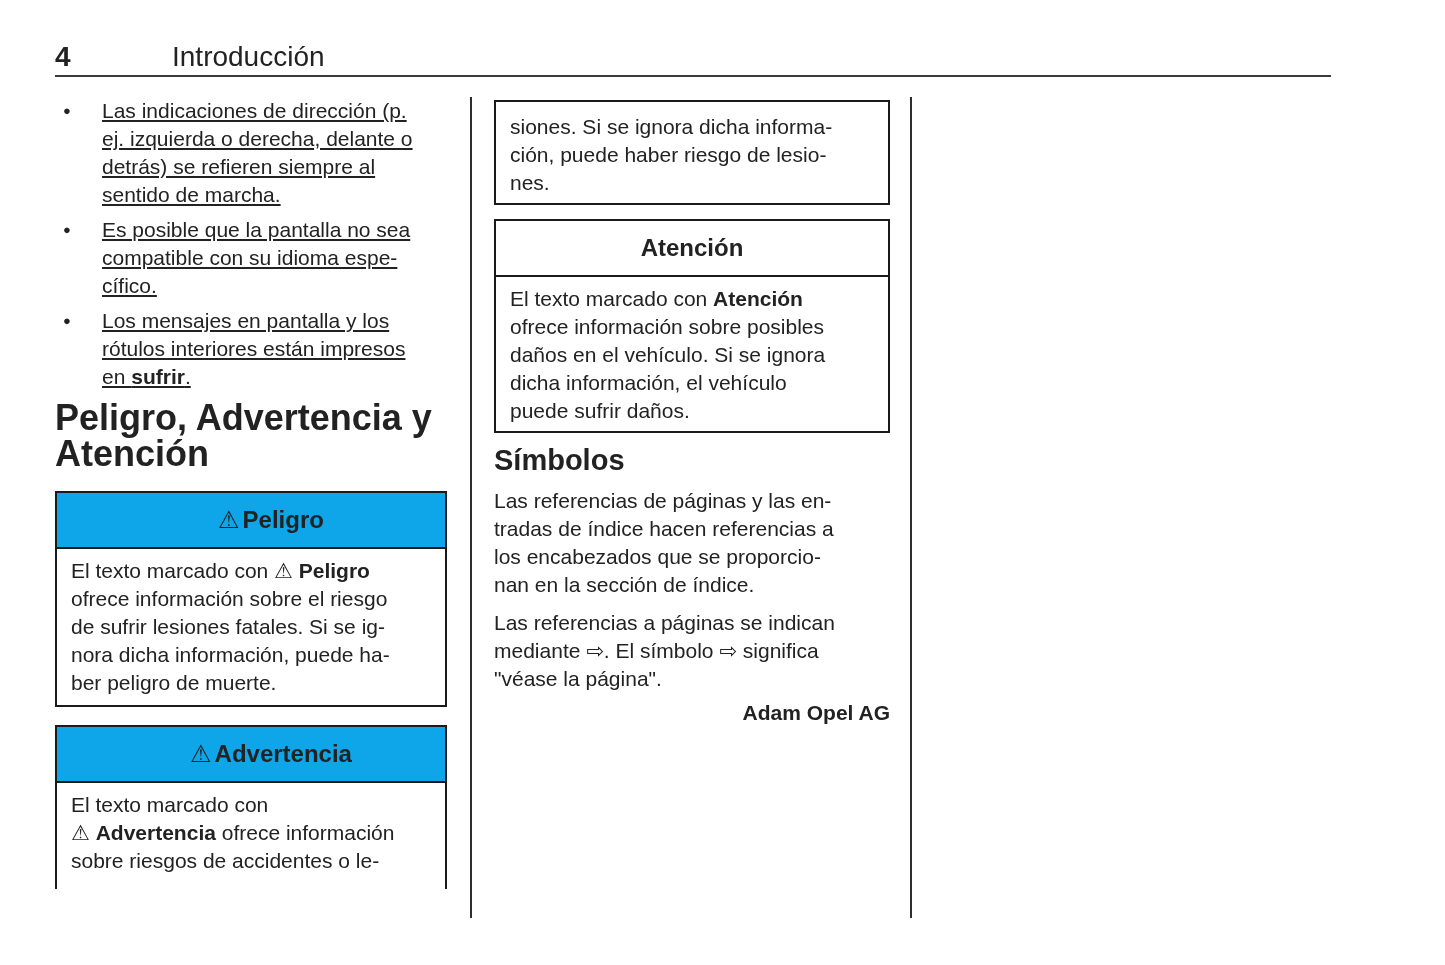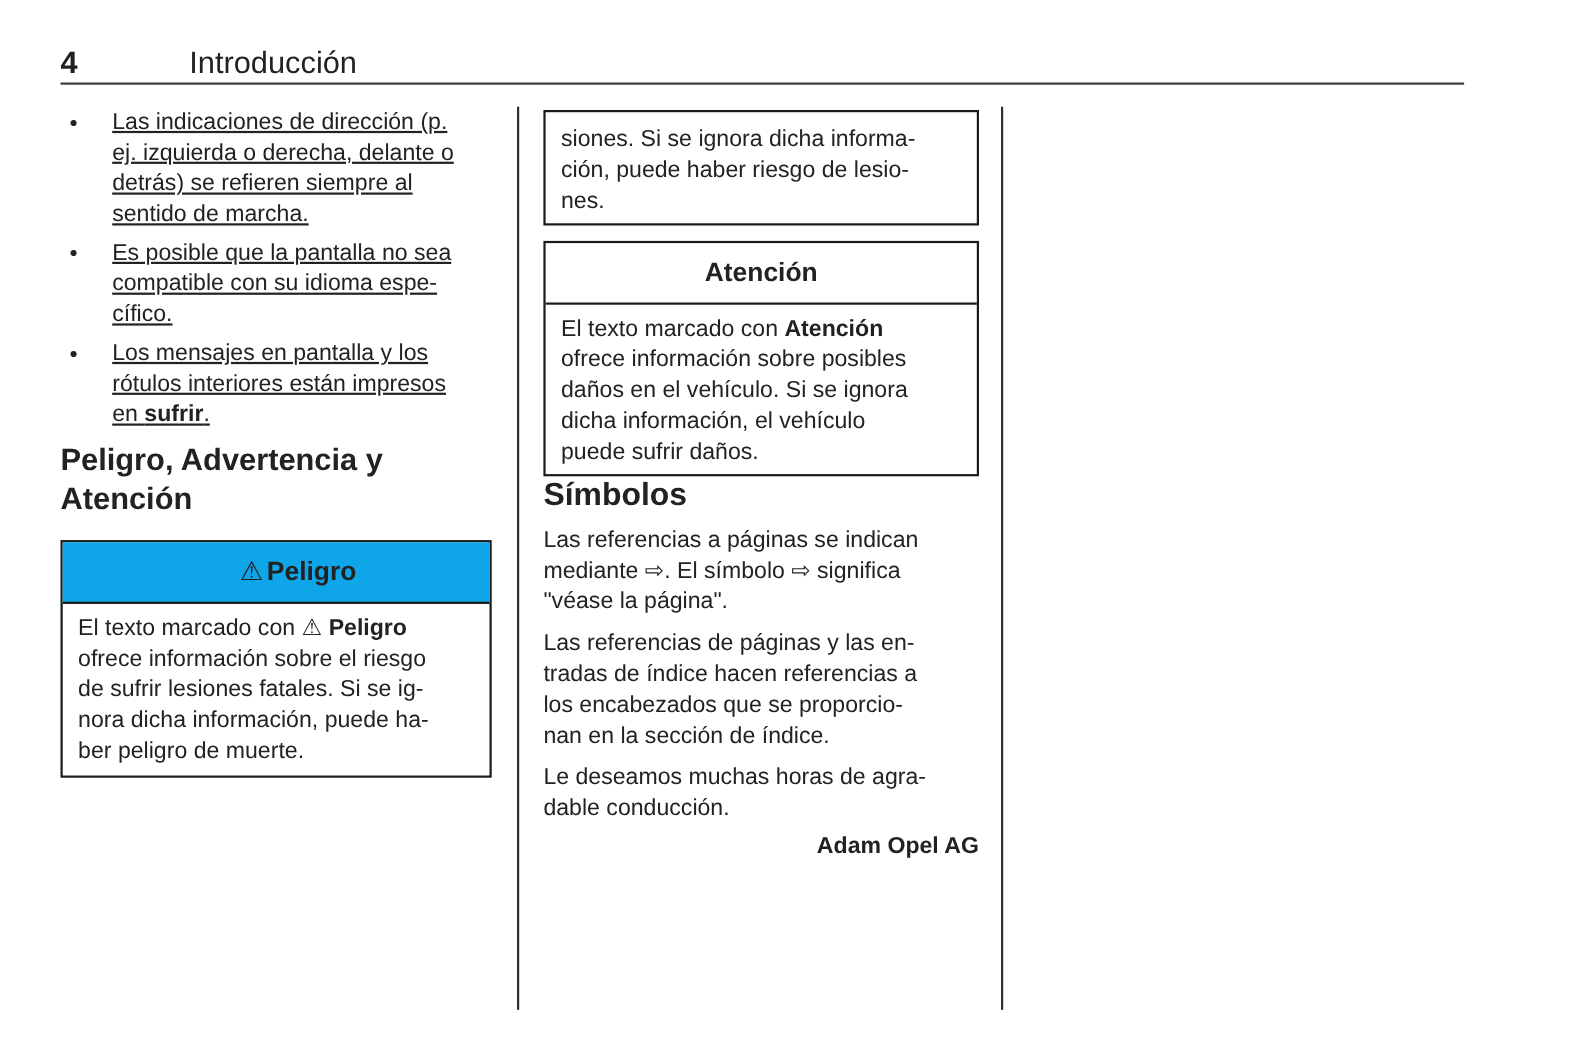--- a/index.html
+++ b/index.html
@@ -14,35 +14,35 @@
   .hdr-rule { position:absolute; left:55px; top:75px; width:1276px; height:2px; background:#3a3a3a; }
   .divider  { position:absolute; top:97px; height:821px; width:2px; background:#2e2e2e; }
   .d1 { left:470px; }
   .d2 { left:910px; }
   .col { position:absolute; top:97px; font-size:21px; line-height:28px; }
   .col1 { left:55px;  width:392px; }
   .col2 { left:494px; width:396px; }
   .bullet-item { display:flex; margin-bottom:7px; }
   .bullet-marker { flex:0 0 47px; width:47px; padding-left:8px; font-size:13px; line-height:28px; }
   .bullet-text { flex:1 1 auto;text-decoration:underline; }
-  .section-heading { font-size:28px; font-weight:bold; line-height:36px; margin-top:9px; }
+  .section-heading { font-size:36px; font-weight:bold; line-height:36px; margin-top:9px; }
   .alert-box { border:2px solid #1a1a1a; }
   .box-danger { margin-top:19px; }
   .box-warning { margin-top:18px; border-bottom:none; }
   .box-header { text-align:center; font-weight:bold; font-size:24px; line-height:30px; padding:12px 4px; border-bottom:2px solid #1a1a1a; }
   .gray-header { background:#0ea5e9;padding-left:44px; }
   .box-header .tri { margin-right:3px; font-weight:normal; }
   .box-body { padding:8px 14px 6px 14px; }
   .box-danger .box-body { padding-bottom:8px; }
   .box-warning .box-body { height:106px; overflow:hidden; }
   .box-cont { margin-top:3px; }
   .box-cont .box-body { padding:11px 26px 6px 14px; }
   .box-caution { margin-top:14px; }
   .box-caution .box-body { }
-  .symbols-heading { font-size:29px; font-weight:bold; line-height:34px; }
+  .symbols-heading { font-size:29px; font-weight:bold; line-height:34px; margin-top:10px; }
   .para { margin-top:10px; }
   .signature { font-weight:bold; margin-top:6px;text-align:right; }
 </style>
 </head>
 <body>
 
 <div class="page">
 
   <div class="hdr-num">4</div>
   <div class="hdr-title">Introducción</div>
@@ -65,20 +65,26 @@
 
     <h2 class="section-heading">Peligro, Advertencia y<br>Atención</h2>
 
     <div class="alert-box box-danger">
       <div class="box-header gray-header">
         <span class="tri">⚠</span><span>Peligro</span>
       </div>
       <div class="box-body">El texto marcado con ⚠ <strong>Peligro</strong><br>ofrece información sobre el riesgo<br>de sufrir lesiones fatales. Si se ig-<br>nora dicha información, puede ha-<br>ber peligro de muerte.</div>
     </div>
 
+    <div class="alert-box box-warning">
+      <div class="box-header gray-header">
+        <span class="tri">⚠</span><span>Advertencia</span>
+      </div>
+      <div class="box-body">El texto marcado con<br>⚠ <strong>Advertencia</strong> ofrece información<br>sobre riesgos de accidentes o le-</div>
+    </div>
 
   </div>
 
   <div class="divider d1"></div>
   <div class="divider d2"></div>
 
   <div class="col col2">
 
     <div class="alert-box box-cont">
       <div class="box-body">siones. Si se ignora dicha informa-<br>ción, puede haber riesgo de lesio-<br>nes.</div>
@@ -86,23 +92,22 @@
 
     <div class="alert-box box-caution">
       <div class="box-header">
         <span>Atención</span>
       </div>
       <div class="box-body">El texto marcado con <strong>Atención</strong><br>ofrece información sobre posibles<br>daños en el vehículo. Si se ignora<br>dicha información, el vehículo<br>puede sufrir daños.</div>
     </div>
 
     <h2 class="symbols-heading">Símbolos</h2>
 
+    <p class="para">Las referencias de páginas y las en-<br>tradas de índice hacen referencias a<br>los encabezados que se proporcio-<br>nan en la sección de índice.</p>
     <p class="para">Las referencias a páginas se indican<br>mediante ⇨. El símbolo ⇨ significa<br>"véase la página".</p>
-    <p class="para">Las referencias de páginas y las en-<br>tradas de índice hacen referencias a<br>los encabezados que se proporcio-<br>nan en la sección de índice.</p>
-    <p class="para">Le deseamos muchas horas de agra-<br>dable conducción.</p>
 
     <div class="signature">Adam Opel AG</div>
 
   </div>
 
   <div style="position:absolute; left:935px; top:97px; width:396px; height:821px;"></div>
 
 </div>
 
 </body></html>

